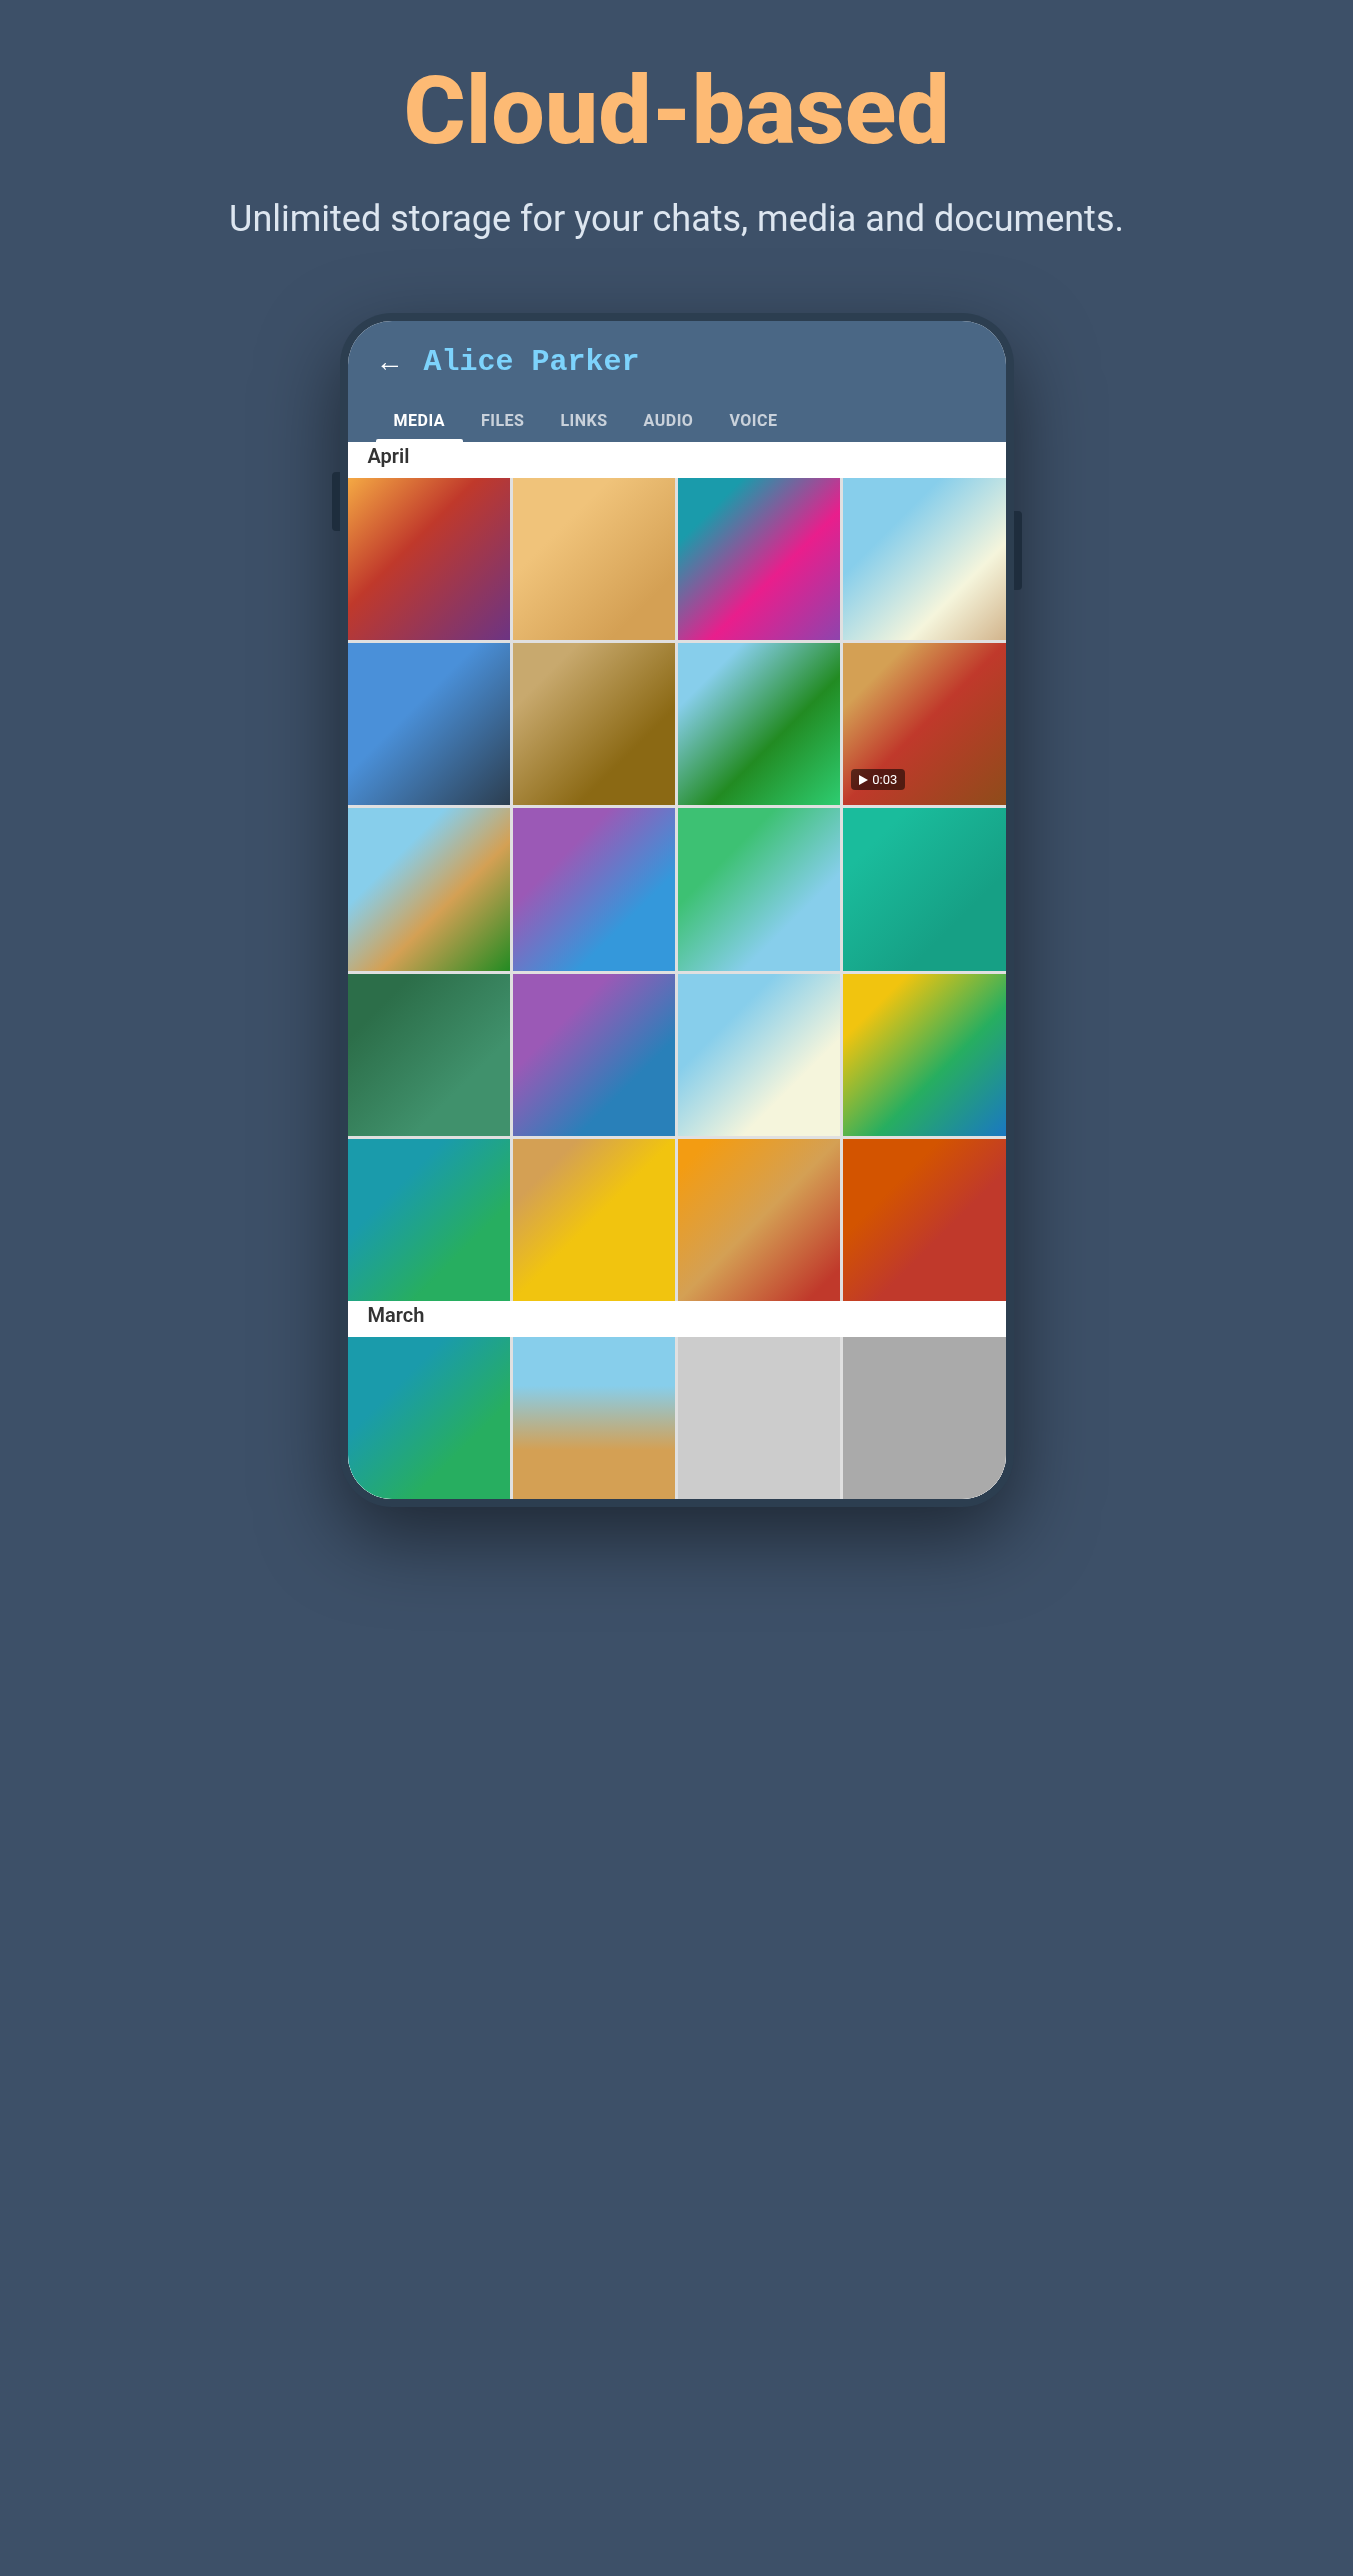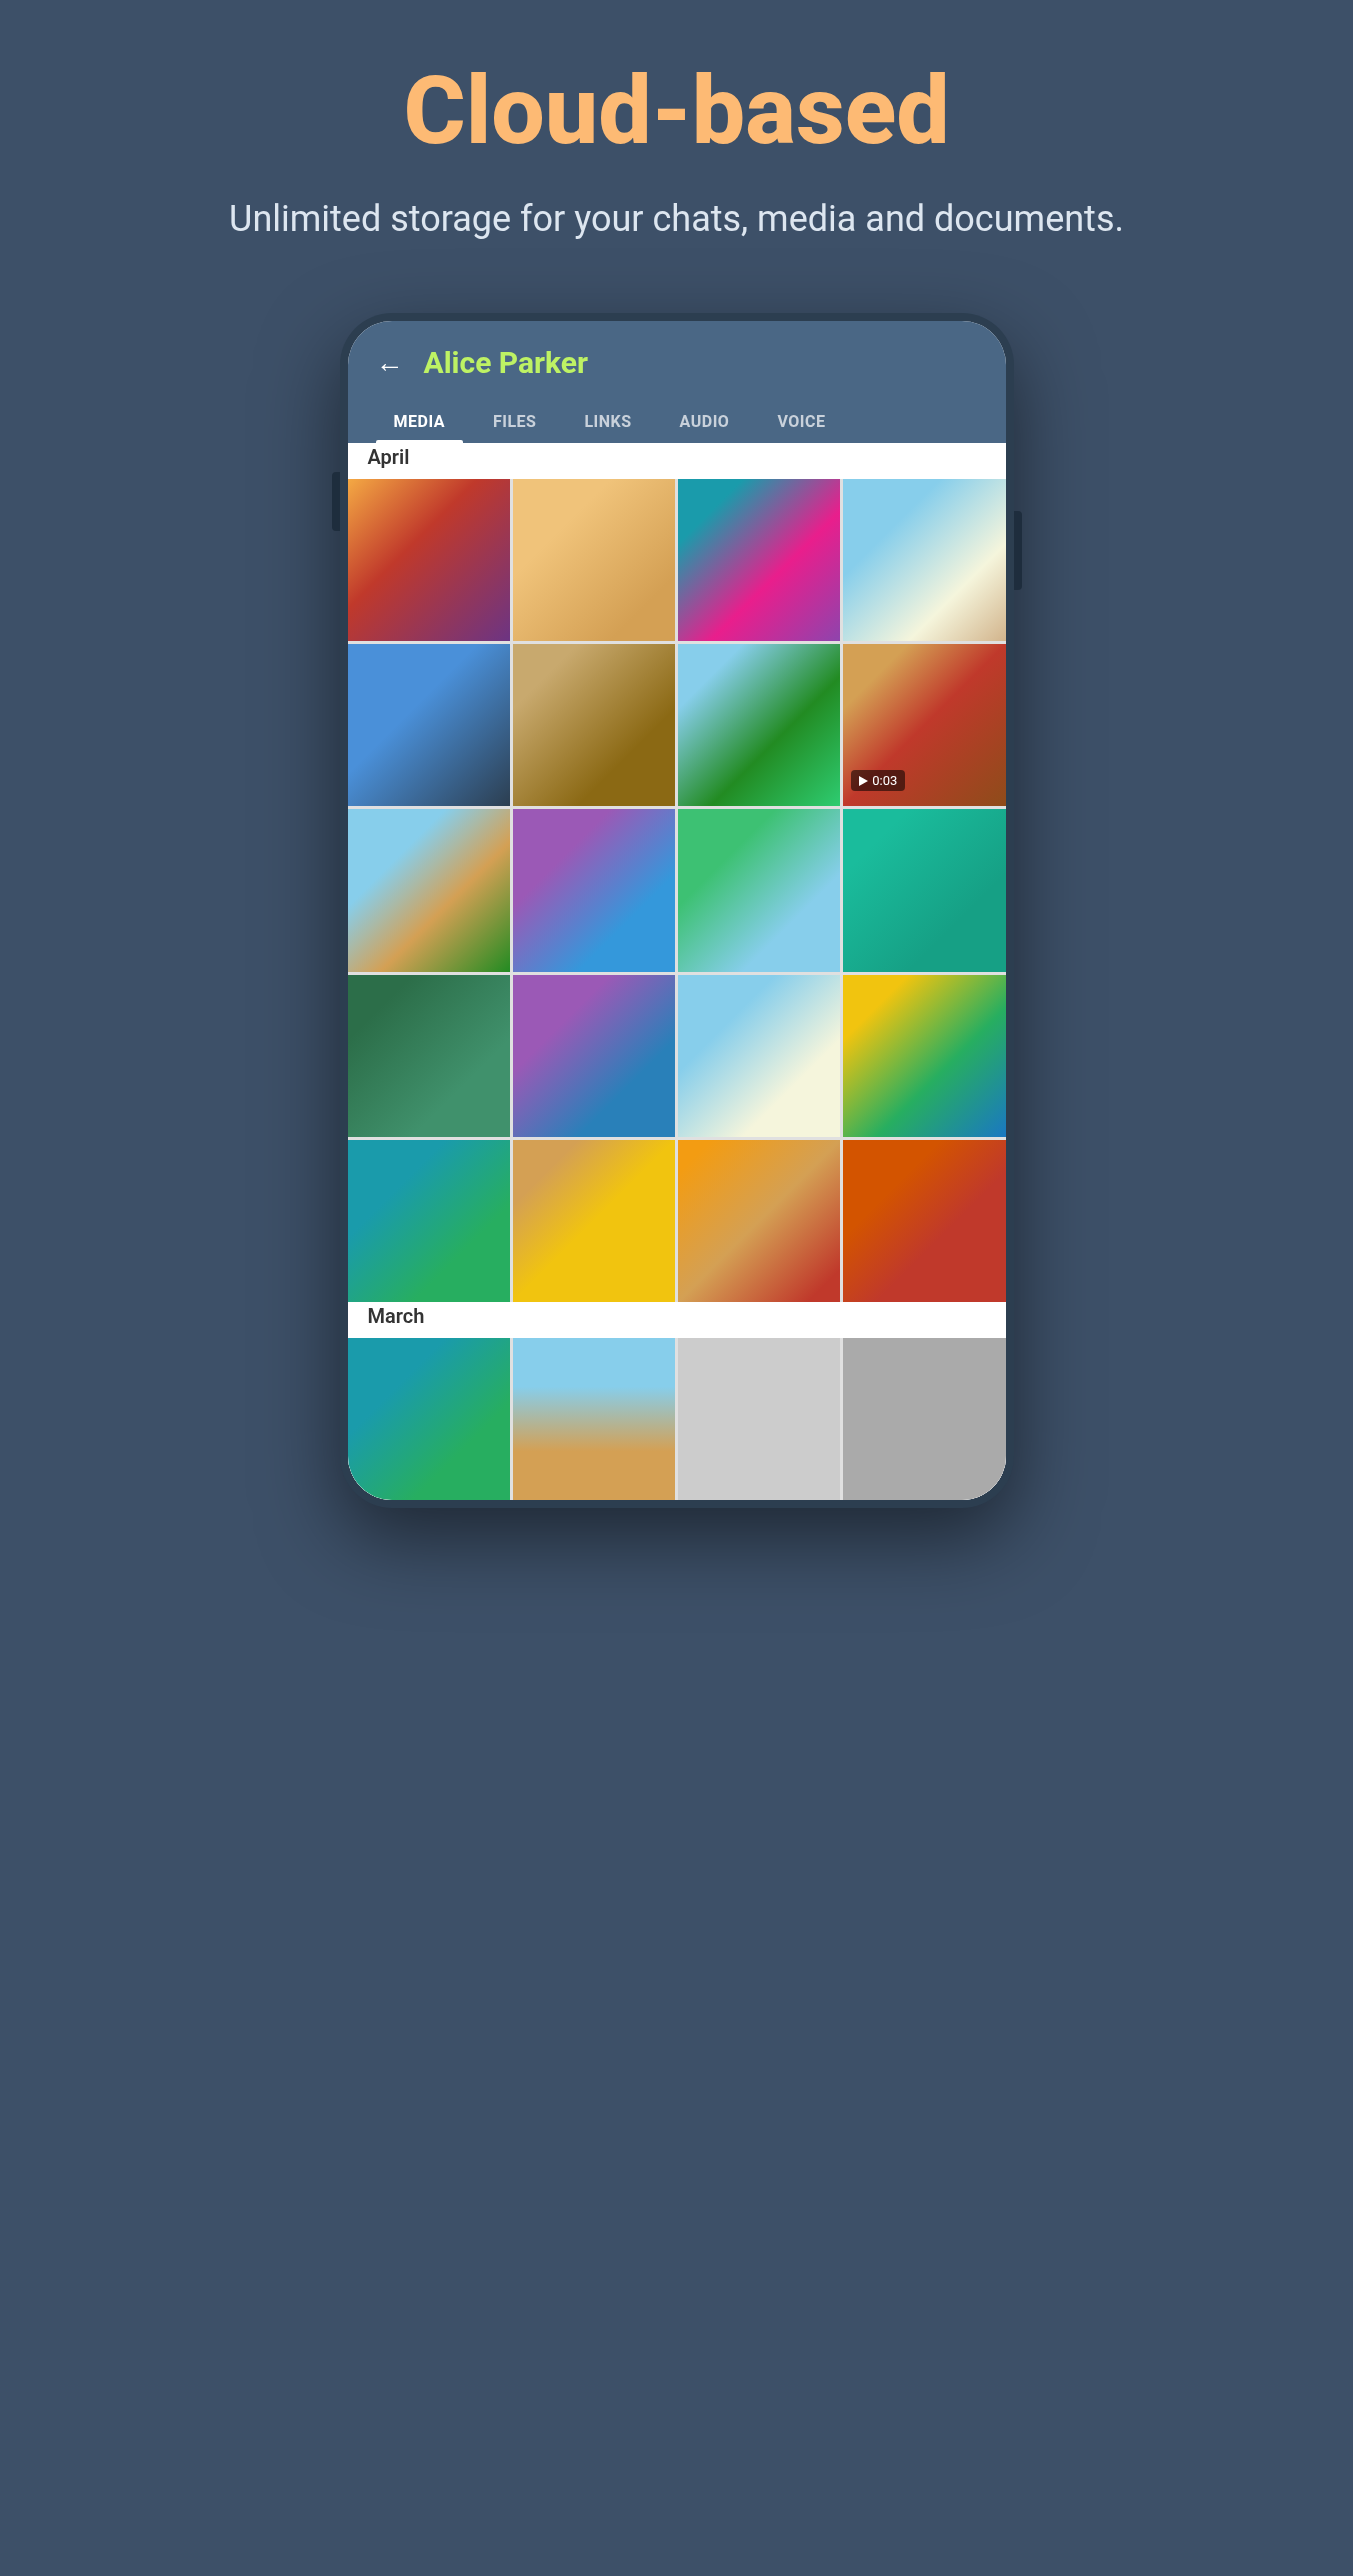--- a/index.html
+++ b/index.html
@@ -87,27 +87,28 @@
 
     .back-arrow {
       color: #ffffff;
       font-size: 28px;
       cursor: pointer;
     }
 
     .contact-name {
       font-size: 30px;
       font-weight: 700;
-      color: #bef264;
+      color: #7dd3fc;
+      font-family: Liberation Mono, monospace;
     }
 
     
     .tabs-bar {
       display: flex;
-      gap: 12px;
+      gap: 0;
     }
 
     .tab-item {
       font-size: 16px;
       font-weight: 700;
       color: rgba(255,255,255,0.7);
       padding: 12px 18px;
       cursor: pointer;
       letter-spacing: 0.5px;
       position: relative;

